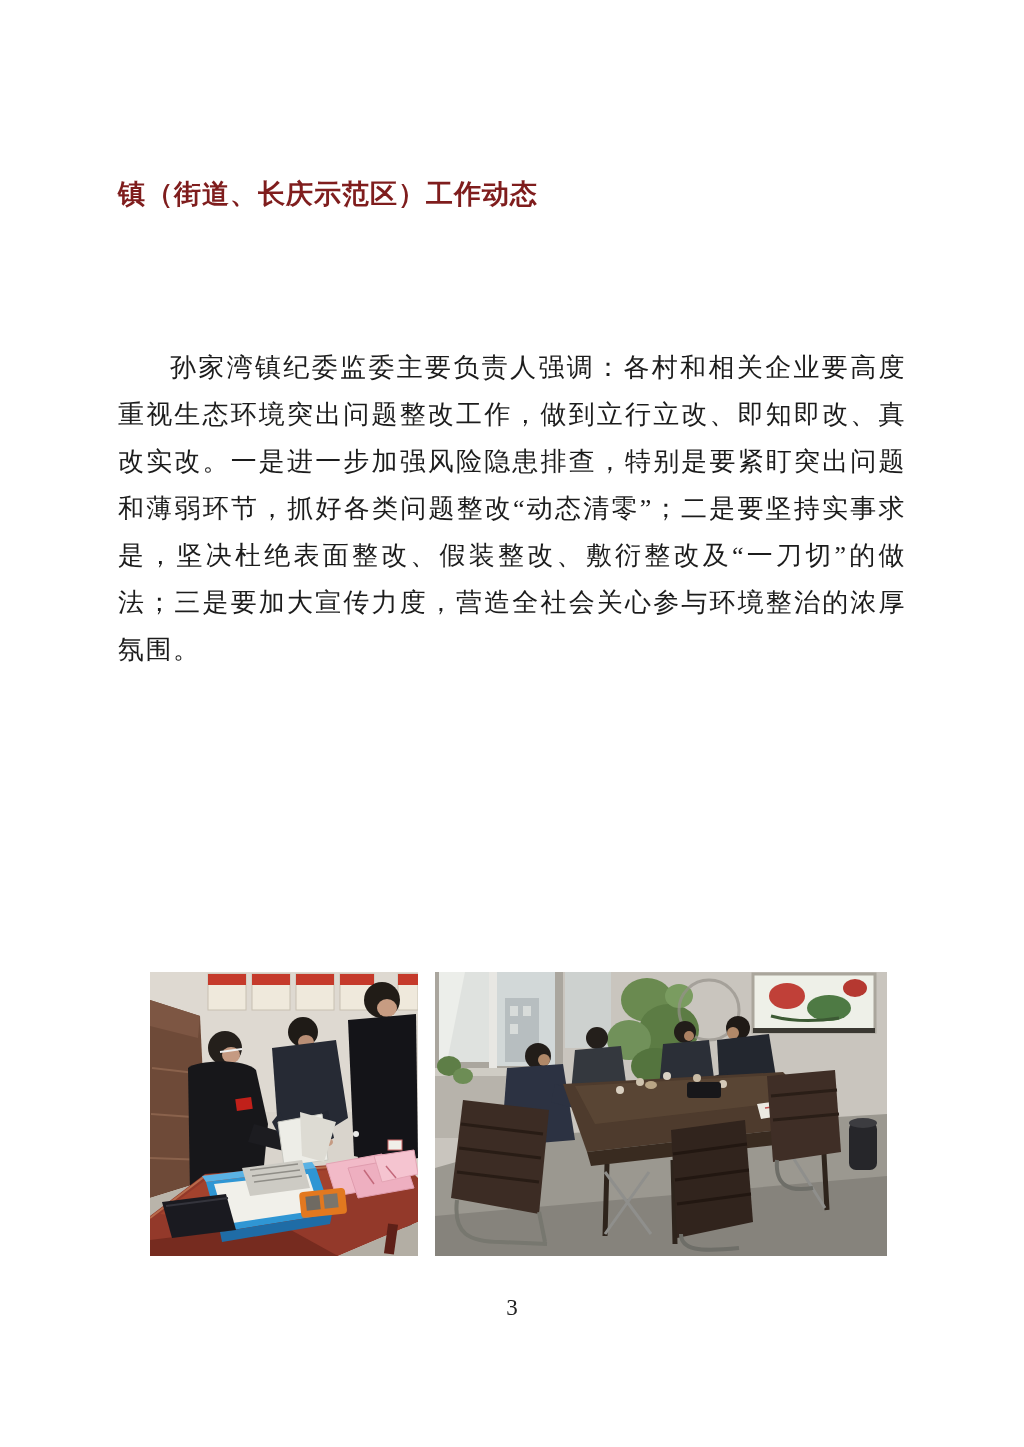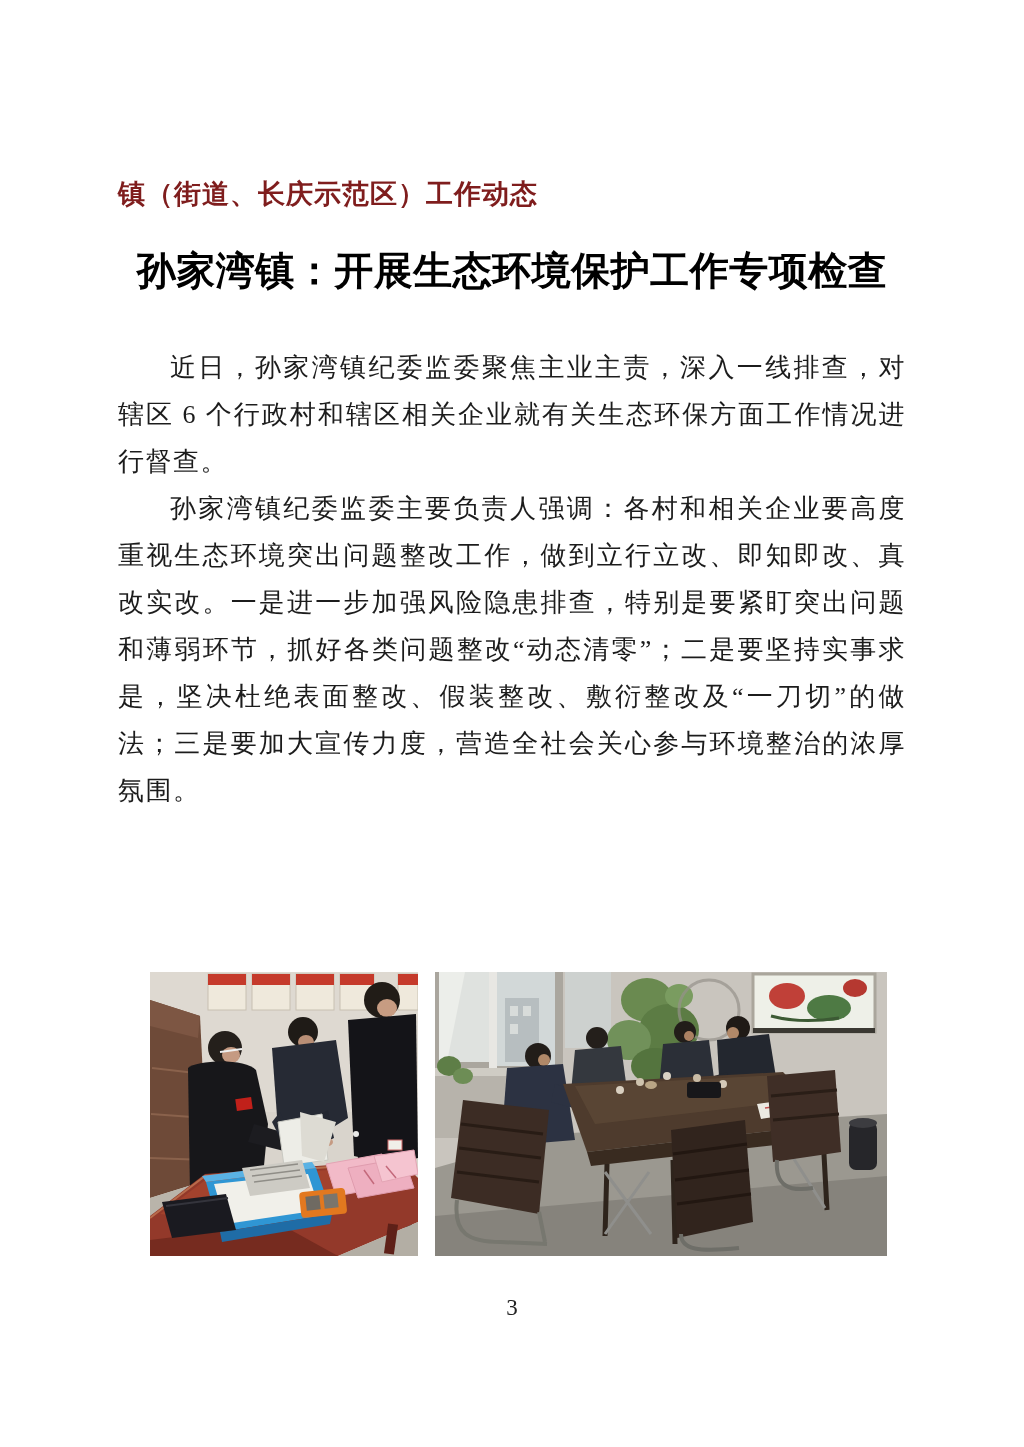--- a/index.html
+++ b/index.html
@@ -43,24 +43,22 @@
     text-align:center;font-size:23px;color:#222;
   }
 </style>
 </head>
 <body>
 
 <div class="page">
 
   <div class="section-header">镇（街道、长庆示范区）工作动态</div>
 
-  <div class="doc-title">孙家湾镇：开展生态环境保护工作专项检查</div>
 
   <div class="body-text">
-    <p>近日，孙家湾镇纪委监委聚焦主业主责，深入一线排查，对辖区 6 个行政村和辖区相关企业就有关生态环保方面工作情况进行督查。</p>
     <p>孙家湾镇纪委监委主要负责人强调：各村和相关企业要高度重视生态环境突出问题整改工作，做到立行立改、即知即改、真改实改。一是进一步加强风险隐患排查，特别是要紧盯突出问题和薄弱环节，抓好各类问题整改“动态清零”；二是要坚持实事求是，坚决杜绝表面整改、假装整改、敷衍整改及“一刀切”的做法；三是要加大宣传力度，营造全社会关心参与环境整治的浓厚氛围。</p>
   </div>
 
   <div class="photos">
 
     <figure class="photo" style="margin:0" role="img" aria-label="检查台账照片：三名工作人员在红木办公桌前翻阅资料">
       <svg width="268" height="284" viewBox="0 0 268 284">
 
         <rect width="268" height="284" fill="#d9d4cc"></rect>
         <rect width="268" height="140" fill="#ded9d1"></rect>

